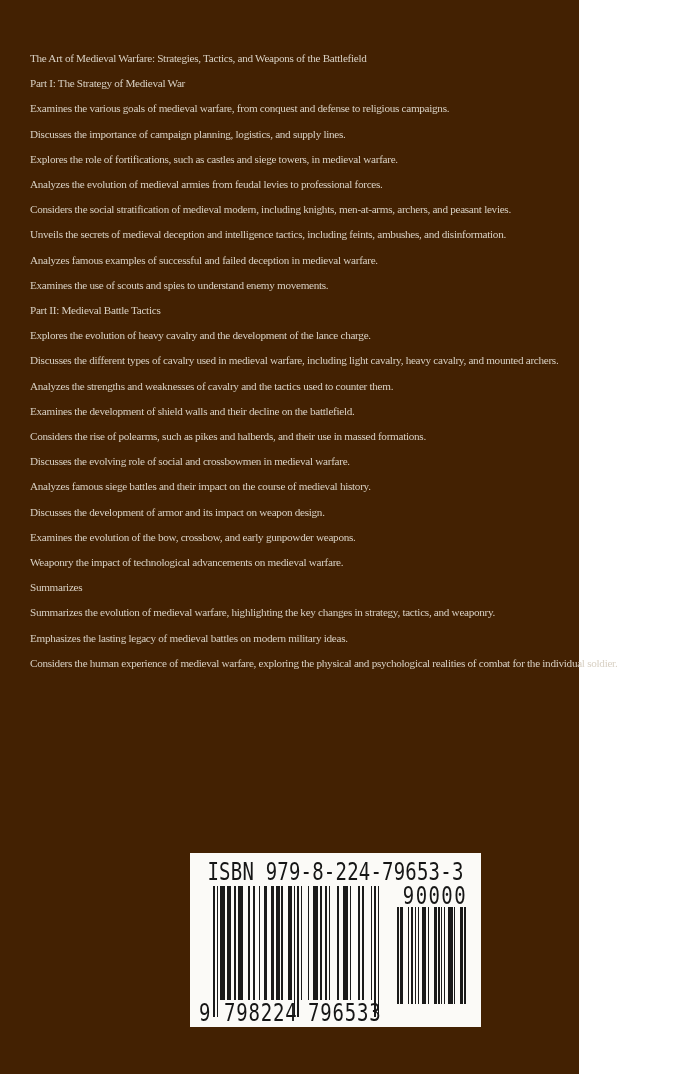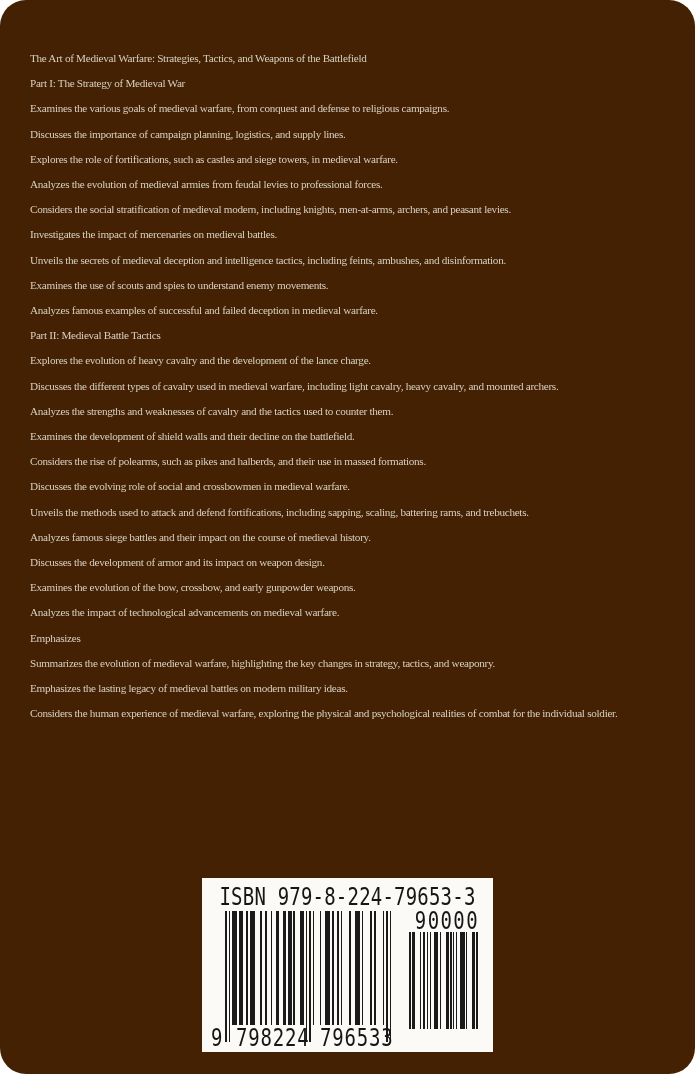--- a/index.html
+++ b/index.html
@@ -7,47 +7,45 @@
     padding: 0;
   }
   body {
     width: 695px;
     height: 1074px;
     overflow: hidden;
     font-family: "Liberation Serif", "DejaVu Serif", serif;
   }
   .cover {
     position: relative;
-    width: 695px;
+    width: 579px;
     height: 1074px;
     background: #432102;
-    border-radius: 26px;
   }
   .text-block {
     position: absolute;
     left: 30px;
     top: 50px;
     width: 640px;
     color: #d8d0c3;
     font-size: 11.2px;
     letter-spacing: -0.3px;
   }
   .text-block p {
     margin: 0 0 9px 0;
     line-height: 16.2px;
   }
   
   .barcode-box {
     position: absolute;
-    left: 202px;
+    left: 190px;
     top: 853px;
     width: 291px;
     height: 174px;
     background: #fbfaf7;
-    margin-top: 25px;
   }
   .bc-text {
     position: absolute;
     font-family: "DejaVu Sans Mono", monospace;
     font-size: 19px;
     line-height: 20px;
     color: #161616;
     transform: scaleY(1.32);
     transform-origin: left top;
     white-space: pre;
@@ -88,46 +86,44 @@
   <div class="text-block" style="color: rgb(216, 208, 195);">
     <p>The Art of Medieval Warfare: Strategies, Tactics, and Weapons of the Battlefield</p>
 
     <section>
       <p>Part I: The Strategy of Medieval War</p>
       <p>Examines the various goals of medieval warfare, from conquest and defense to religious campaigns.</p>
       <p>Discusses the importance of campaign planning, logistics, and supply lines.</p>
       <p>Explores the role of fortifications, such as castles and siege towers, in medieval warfare.</p>
       <p>Analyzes the evolution of medieval armies from feudal levies to professional forces.</p>
       <p>Considers the social stratification of medieval modern, including knights, men-at-arms, archers, and peasant levies.</p>
-      <p>Investigates the impact of mercenaries on medieval battles.</p>
       <p>Unveils the secrets of medieval deception and intelligence tactics, including feints, ambushes, and disinformation.</p>
+      <p>Analyzes famous examples of successful and failed deception in medieval warfare.</p>
       <p>Examines the use of scouts and spies to understand enemy movements.</p>
-      <p>Analyzes famous examples of successful and failed deception in medieval warfare.</p>
     </section>
 
     <section>
       <p>Part II: Medieval Battle Tactics</p>
       <p>Explores the evolution of heavy cavalry and the development of the lance charge.</p>
       <p>Discusses the different types of cavalry used in medieval warfare, including light cavalry, heavy cavalry, and mounted archers.</p>
       <p>Analyzes the strengths and weaknesses of cavalry and the tactics used to counter them.</p>
       <p>Examines the development of shield walls and their decline on the battlefield.</p>
       <p>Considers the rise of polearms, such as pikes and halberds, and their use in massed formations.</p>
       <p>Discusses the evolving role of social and crossbowmen in medieval warfare.</p>
-      <p>Unveils the methods used to attack and defend fortifications, including sapping, scaling, battering rams, and trebuchets.</p>
       <p>Analyzes famous siege battles and their impact on the course of medieval history.</p>
     </section>
 
     <section>
       <p>Discusses the development of armor and its impact on weapon design.</p>
       <p>Examines the evolution of the bow, crossbow, and early gunpowder weapons.</p>
-      <p>Analyzes the impact of technological advancements on medieval warfare.</p>
-    </section>
-
-    <section>
-      <p>Emphasizes</p>
+      <p>Weaponry the impact of technological advancements on medieval warfare.</p>
+    </section>
+
+    <section>
+      <p>Summarizes</p>
       <p>Summarizes the evolution of medieval warfare, highlighting the key changes in strategy, tactics, and weaponry.</p>
       <p>Emphasizes the lasting legacy of medieval battles on modern military ideas.</p>
       <p>Considers the human experience of medieval warfare, exploring the physical and psychological realities of combat for the individual soldier.</p>
     </section>
   </div>
 
   <div class="barcode-box" style="background: rgb(251, 250, 247);">
     <div class="bc-text isbn-label">ISBN 979-8-224-79653-3</div>
     <div class="bc-text price-code">90000</div>
     <svg class="ean13-svg" id="ean13-svg" width="167" height="131" shape-rendering="crispEdges">

